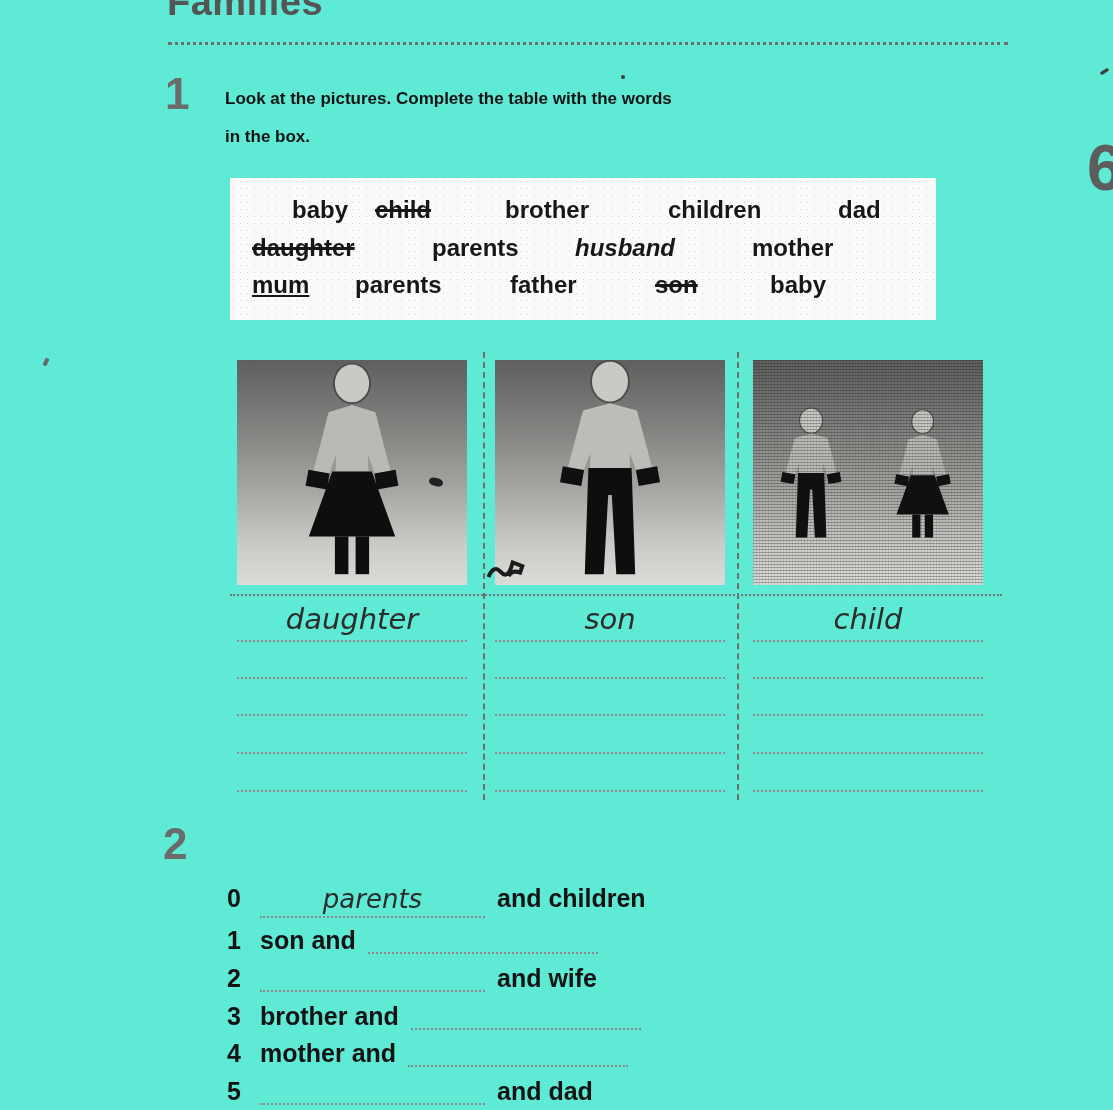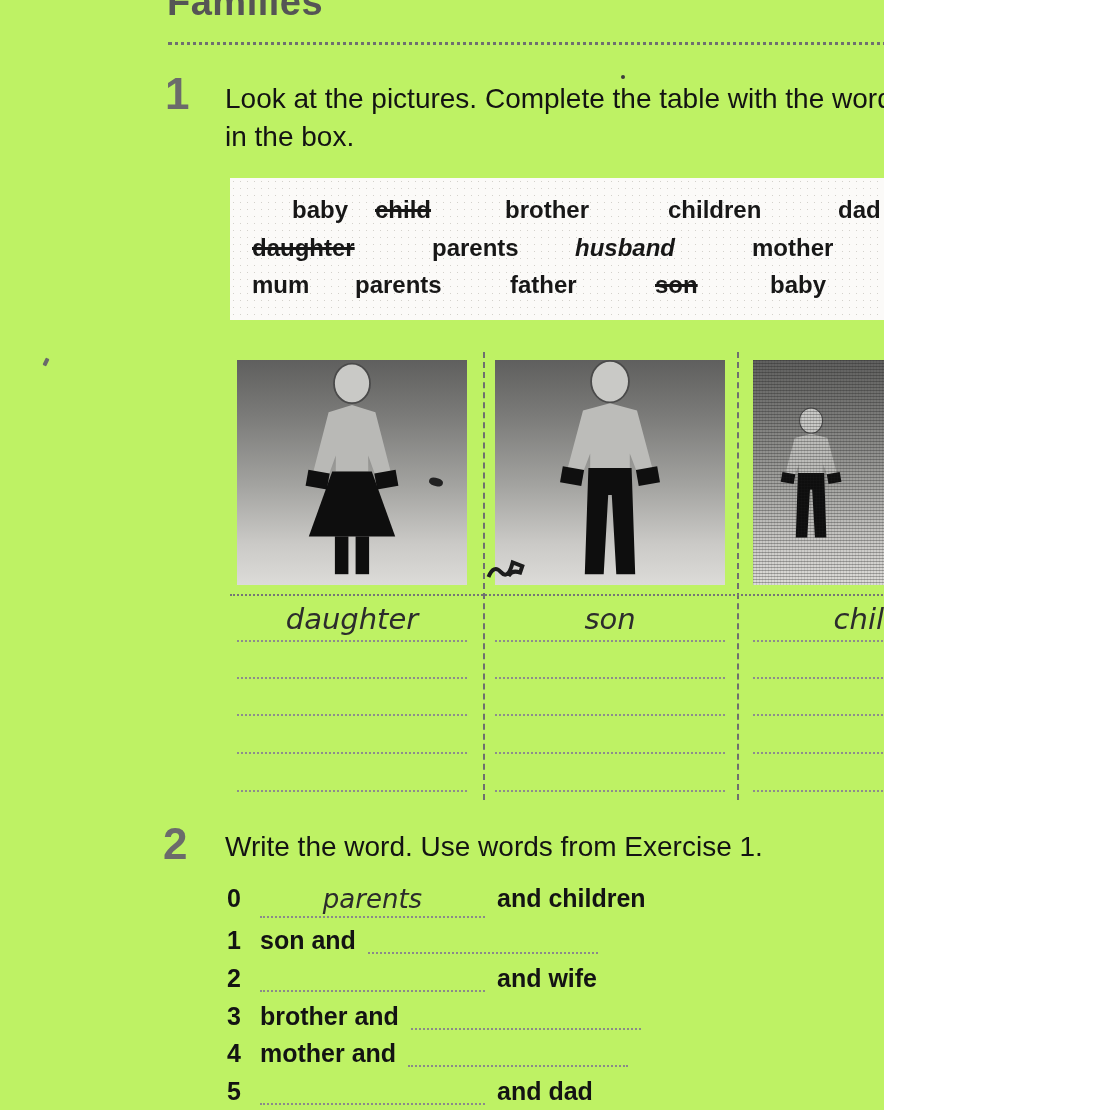--- a/index.html
+++ b/index.html
@@ -1,27 +1,27 @@
 <!DOCTYPE html>
 <html><head>
 <meta charset="utf-8">
 <style>
   html,body{margin:0;padding:0;background:#ffffff;}
   .page{
-    position:relative;width:884px;height:1110px;background:#bef264;overflow:hidden;
+    position:relative;width:1113px;height:1110px;background:#5eead4;overflow:hidden;
     font-family:"Liberation Sans",sans-serif;color:#1b1b1b;
   }
   .heading{
     position:absolute;left:167px;top:-19px;font-size:38px;font-weight:bold;
     color:#555555;letter-spacing:0.5px;
   }
   .rule{position:absolute;left:168px;top:42px;width:840px;border-top:3px dotted #6f6f6f;}
   .ex-num{position:absolute;font-size:44px;font-weight:bold;color:#6b6b6b;line-height:1;}
   .instruction{
-    position:absolute;left:225px;font-size:28px;font-weight:normal;color:#131313;
+    position:absolute;left:225px;font-size:17px;font-weight:bold;color:#131313;
     line-height:38px;white-space:pre-line;width:790px;
   }
   
   .wordbox{
     position:absolute;left:230px;top:178px;width:706px;height:142px;
     background-color:#fbfaf8;
     background-image:radial-gradient(circle,#d3d1cb 0.9px,transparent 1px);
     background-size:7px 7px;
   }
   .word{position:absolute;font-size:24px;font-weight:600;color:#171717;white-space:nowrap;}
@@ -80,21 +80,21 @@
   <div class="wordbox">
     <span class="word" style="left:22px;top:18px;margin-left:40px;">baby</span>
     <span class="word struck" style="left:145px;top:18px;">child</span>
     <span class="word" style="left:275px;top:18px;">brother</span>
     <span class="word" style="left:438px;top:18px;">children</span>
     <span class="word" style="left:608px;top:18px;">dad</span>
     <span class="word struck" style="left:22px;top:56px;">daughter</span>
     <span class="word" style="left:202px;top:56px;">parents</span>
     <span class="word" style="left:345px;top:56px;font-style:italic;">husband</span>
     <span class="word" style="left:522px;top:56px;">mother</span>
-    <span class="word" style="left:22px;top:93px;">mum</span>
+    <span class="word" style="left:22px;top:93px;text-decoration:underline;">mum</span>
     <span class="word" style="left:125px;top:93px;">parents</span>
     <span class="word" style="left:280px;top:93px;">father</span>
     <span class="word struck" style="left:425px;top:93px;">son</span>
     <span class="word" style="left:540px;top:93px;">baby</span>
   </div>
 
   <div class="pic" style="left:237px;">
     <svg viewBox="0 0 100 125">
       <ellipse cx="50" cy="13" rx="10" ry="11" fill="#c9c9c6" stroke="#4a4a4a" stroke-width="1"></ellipse>
       <path d="M50,25 L37,29 L28,64 L36,67 L41,53 L41,62 L59,62 L59,53 L64,67 L72,64 L63,29 Z" fill="#b9b9b6"></path>
@@ -159,21 +159,20 @@
   <div class="col" style="left:753px;">
     <div class="answer">child</div>
     <div class="ans-line" style="top:40px;"></div>
     <div class="ans-line" style="top:77px;"></div>
     <div class="ans-line" style="top:114px;"></div>
     <div class="ans-line" style="top:152px;"></div>
     <div class="ans-line" style="top:190px;"></div>
   </div>
 
   <div class="ex-num" style="left:163px;top:822px;">2</div>
-  <div class="instruction" style="top:828px;">Write the word. Use words from Exercise 1.</div>
 
   <div class="row" style="top:884px;">
     <span class="num">0</span>
     <span class="blank w225 mr">
         <span class="hand">parents</span>
       </span>
     <span>and children</span>
   </div>
   <div class="row" style="top:921px;">
     <span class="num">1</span>

